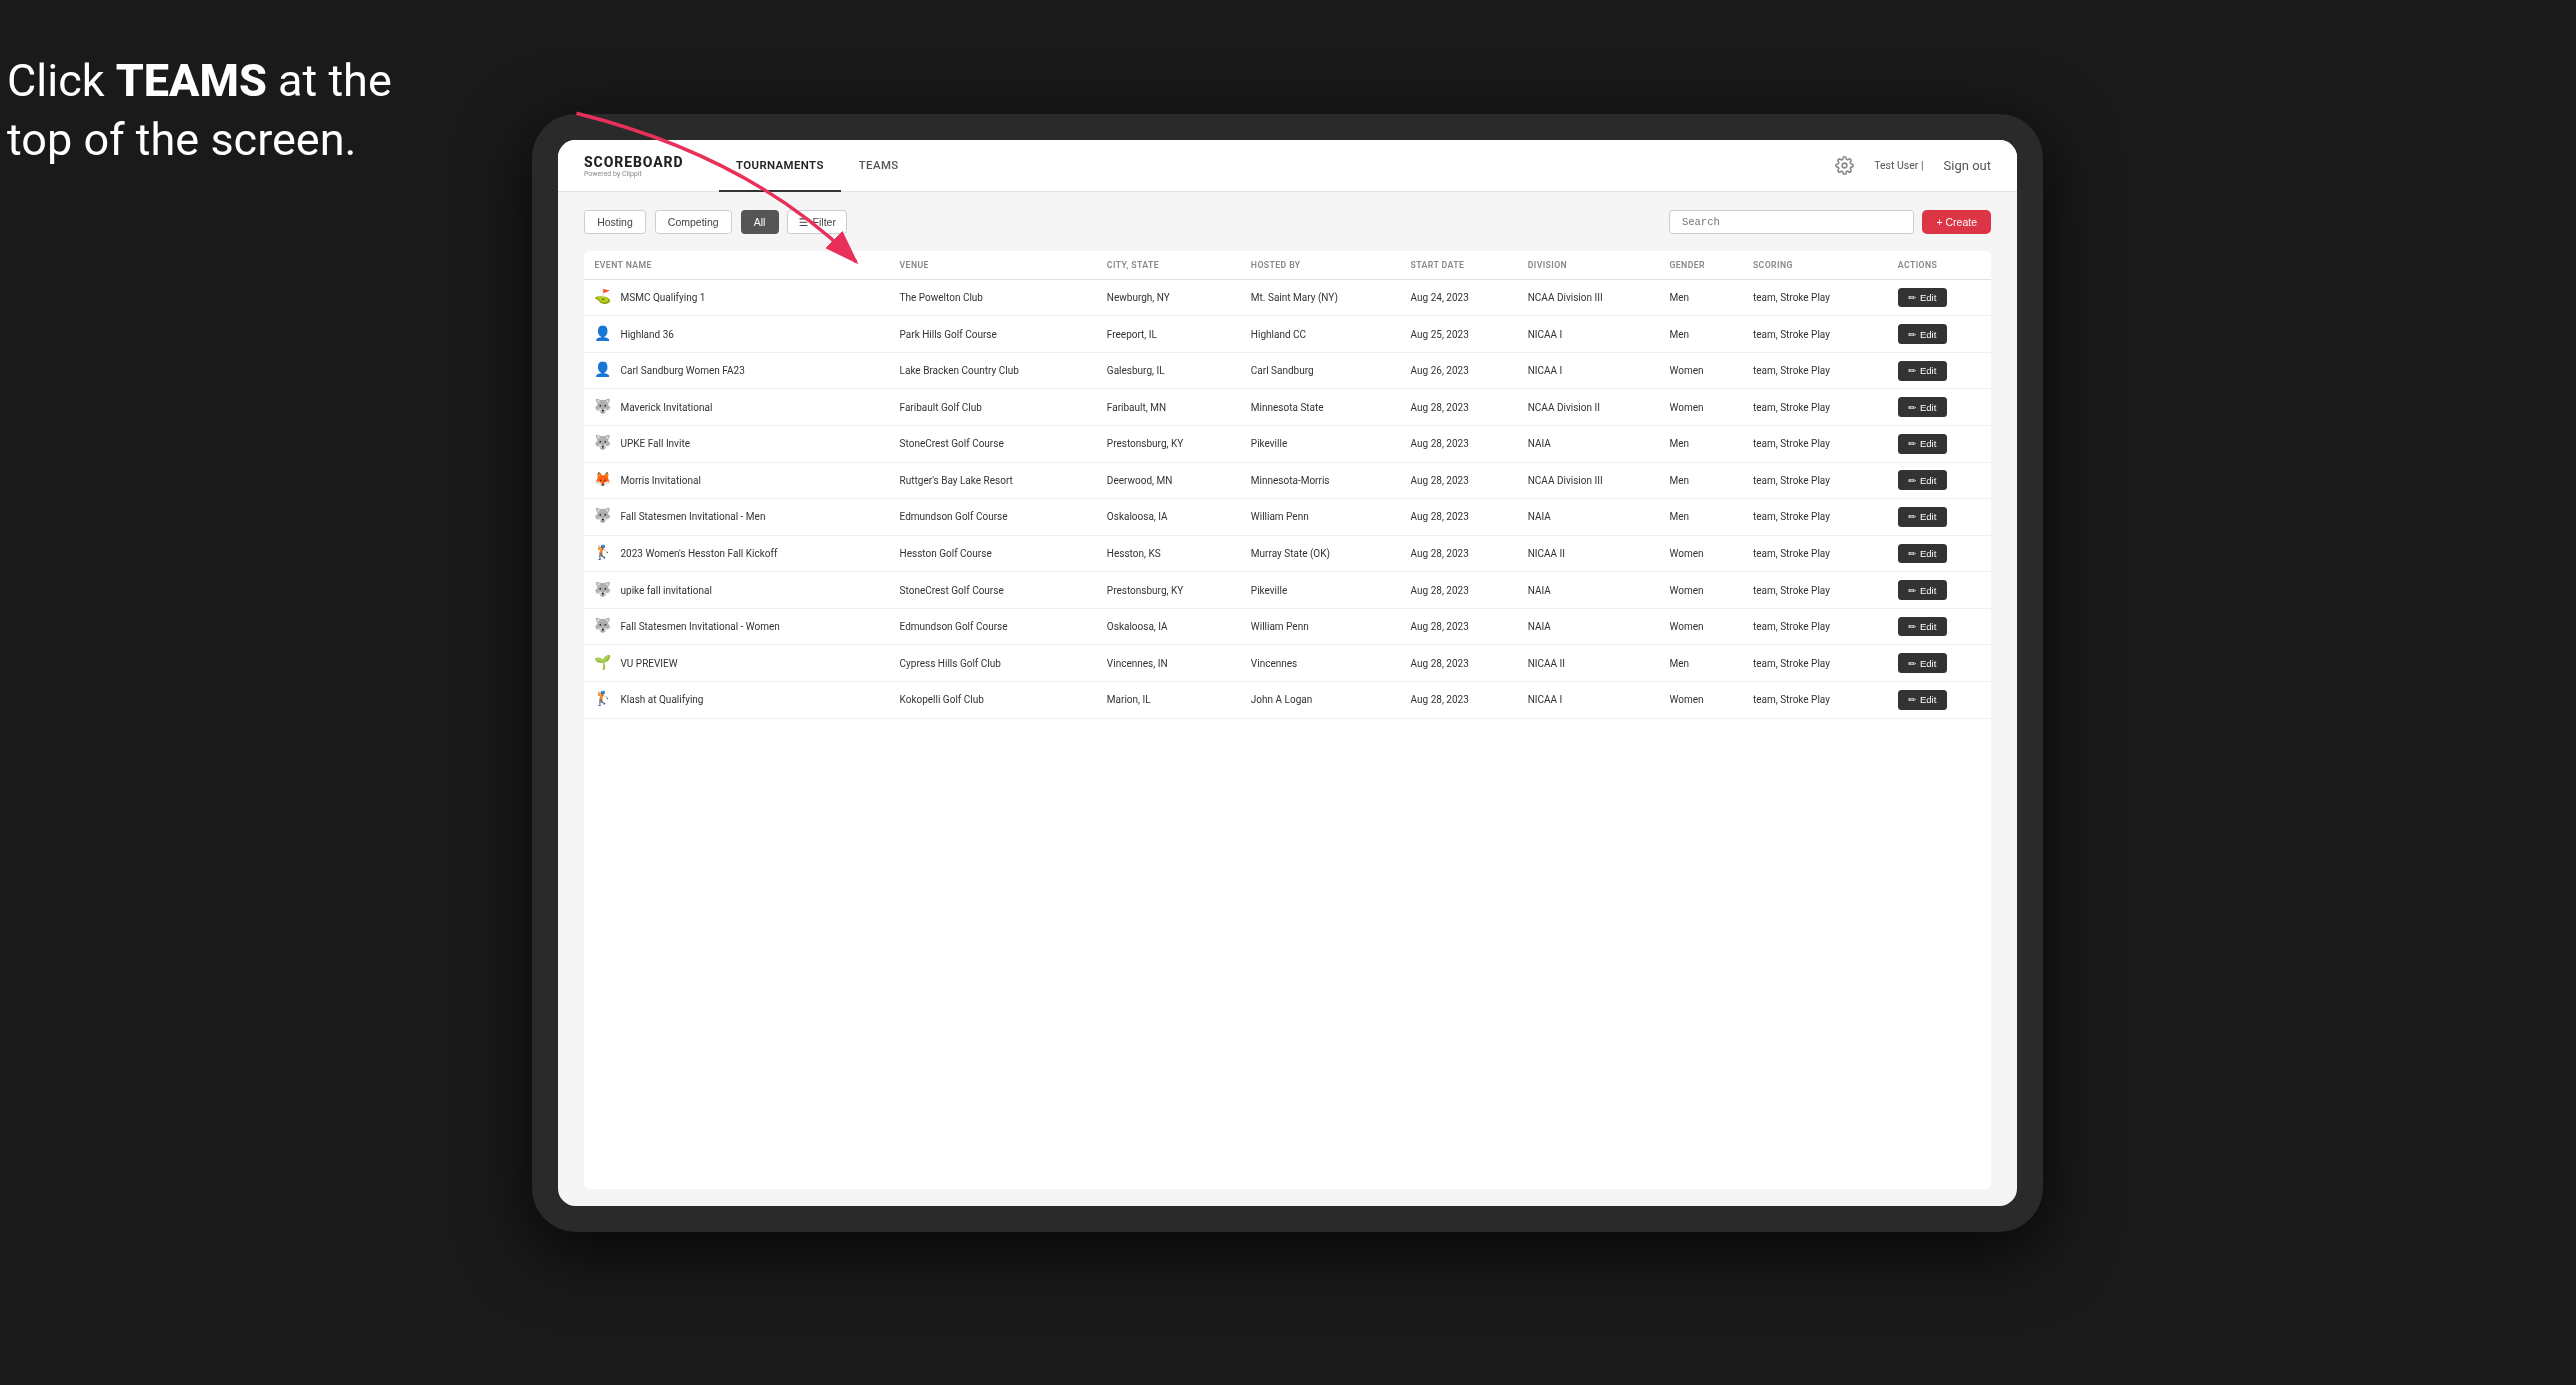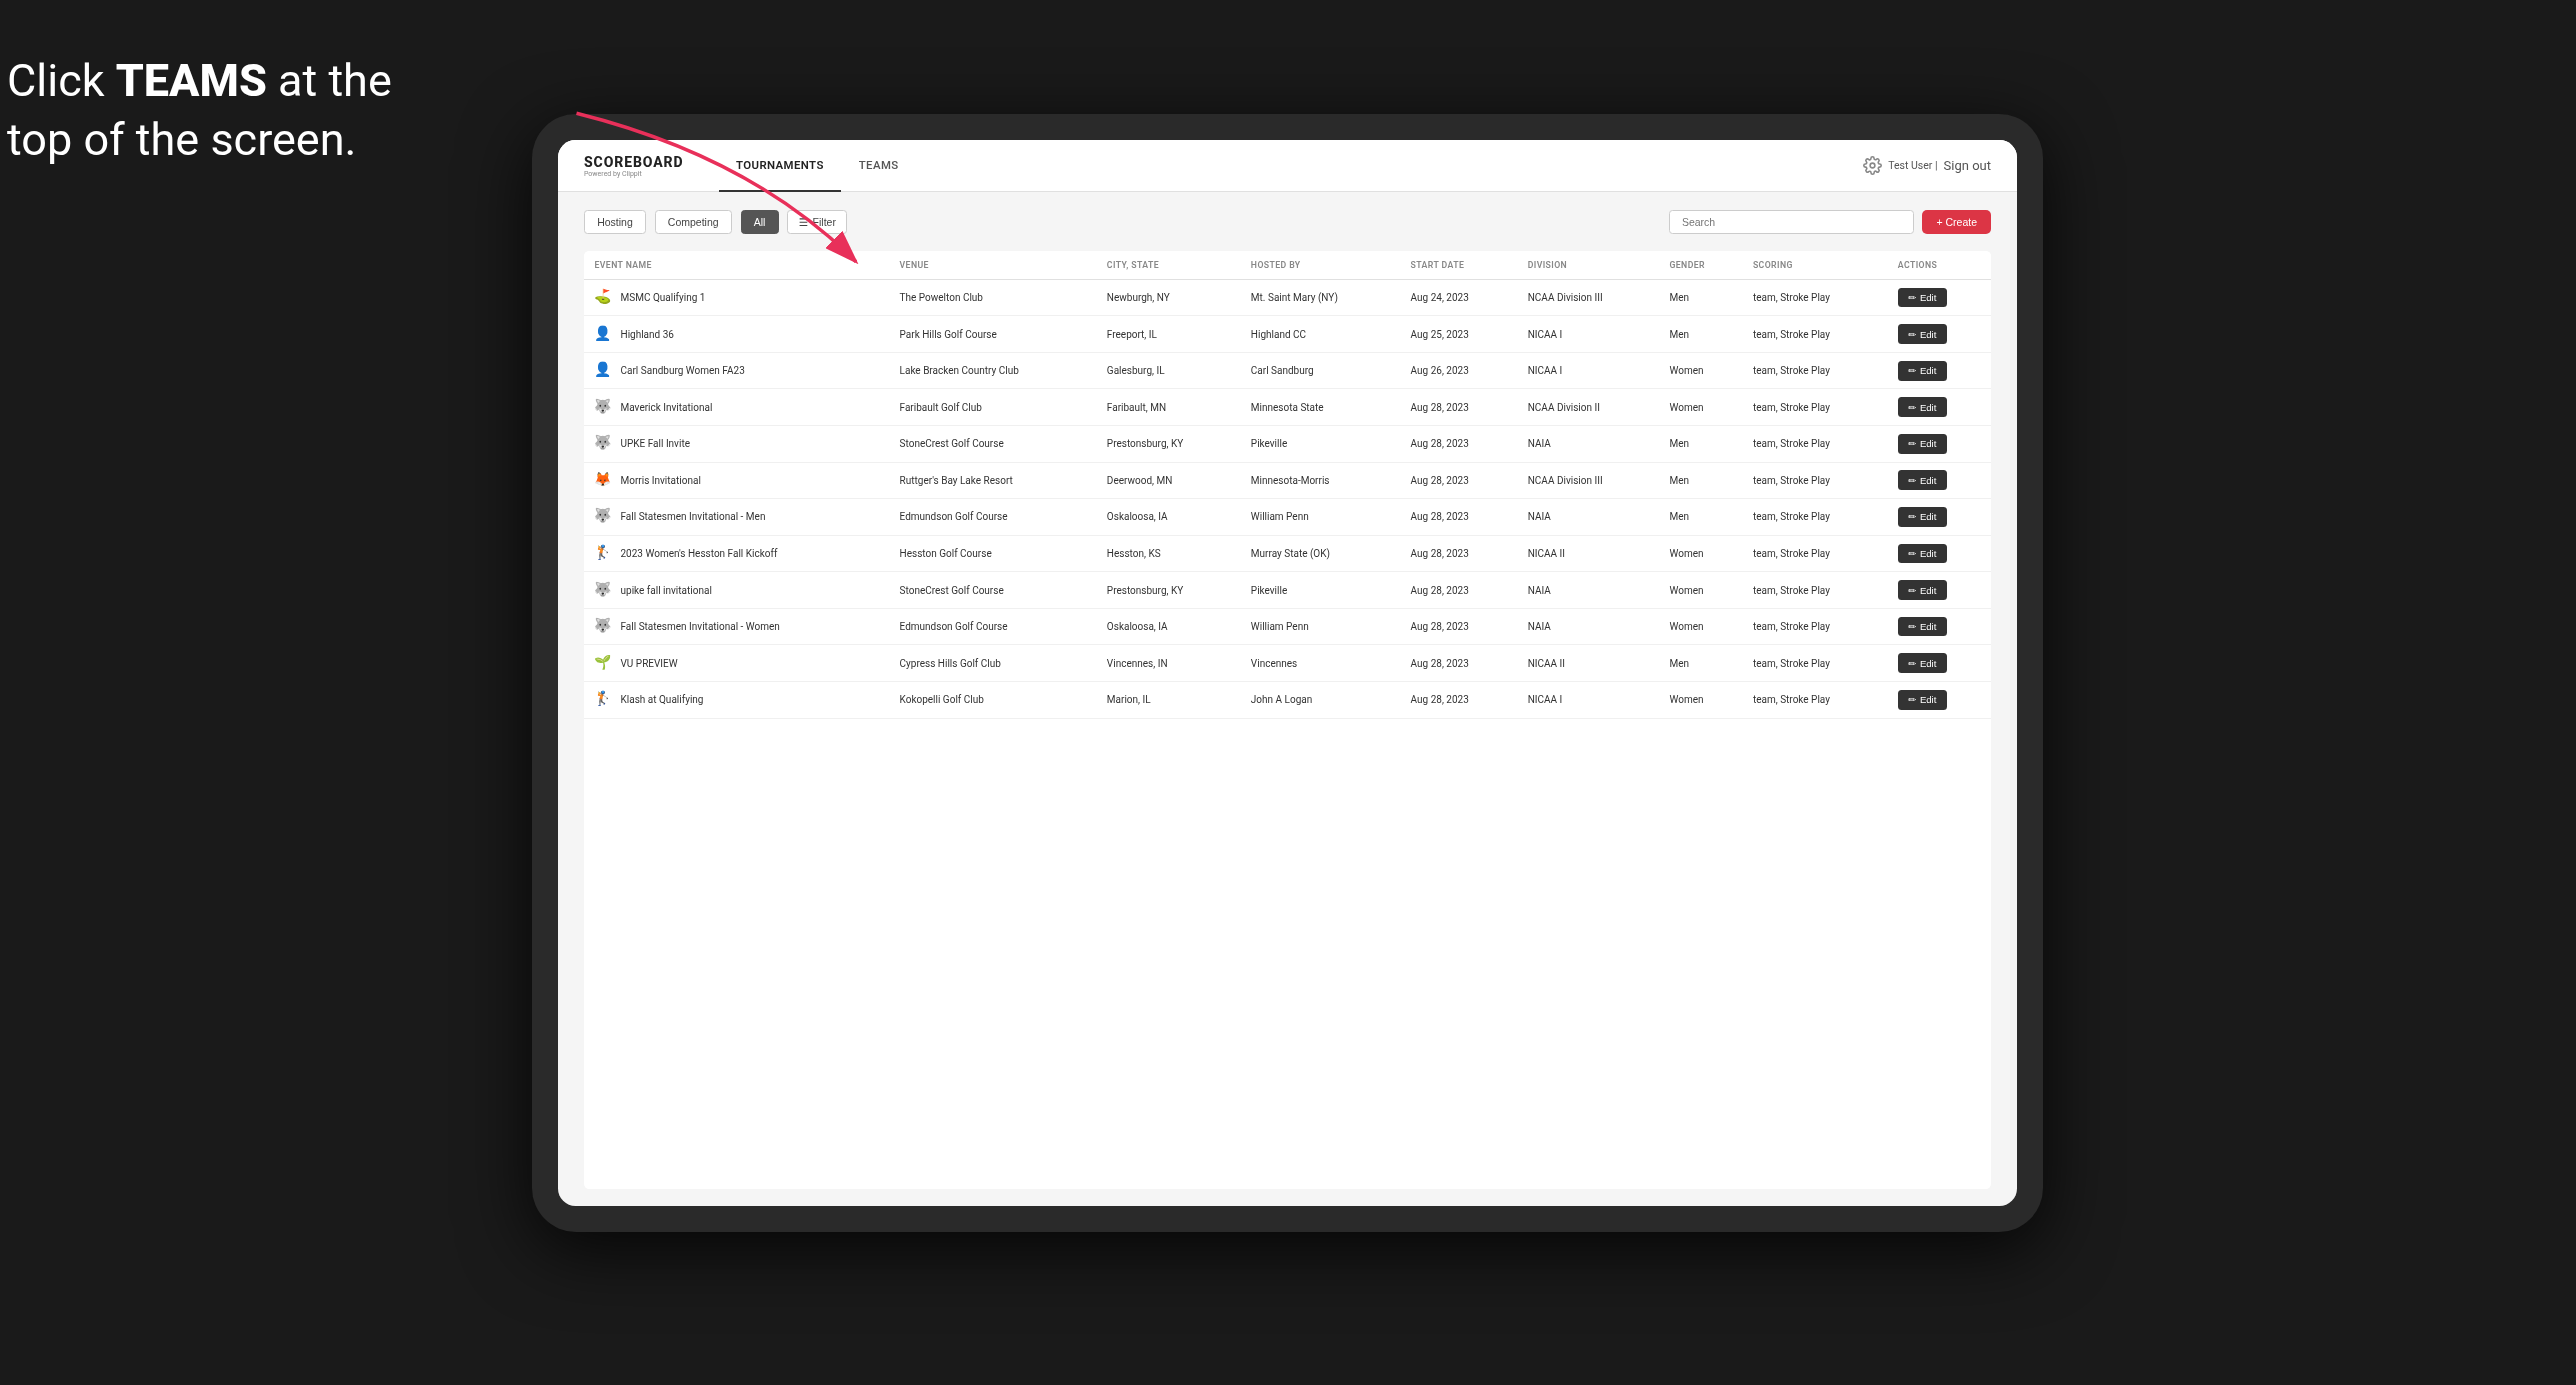--- a/index.html
+++ b/index.html
@@ -111,21 +111,21 @@
 
     .nav-tab.active {
       color: #222;
       border-bottom: 2.6px solid #333;
       font-weight: 600;
     }
 
     .header-right {
       display: flex;
       align-items: center;
-      gap: 6px;
+      gap: 20px;
       margin-left: auto;
     }
 
     .gear-icon {
       width: 19px;
       height: 19px;
       color: #888;
     }
 
     .header-user {
@@ -186,20 +186,21 @@
     }
 
     .search-input {
       margin-left: auto;
       padding: 5.2px 12.2px;
       border: 0.9px solid #ccc;
       border-radius: 3.5px;
       font-size: 10.5px;
       width: 245px;
       color: #999;
+      font-family: Liberation Mono, monospace;
     }
 
     .create-btn {
       padding: 6.1px 14px;
       background: #dc3545;
       color: #fff;
       border: none;
       border-radius: 5px;
       font-size: 10.5px;
       cursor: pointer;

